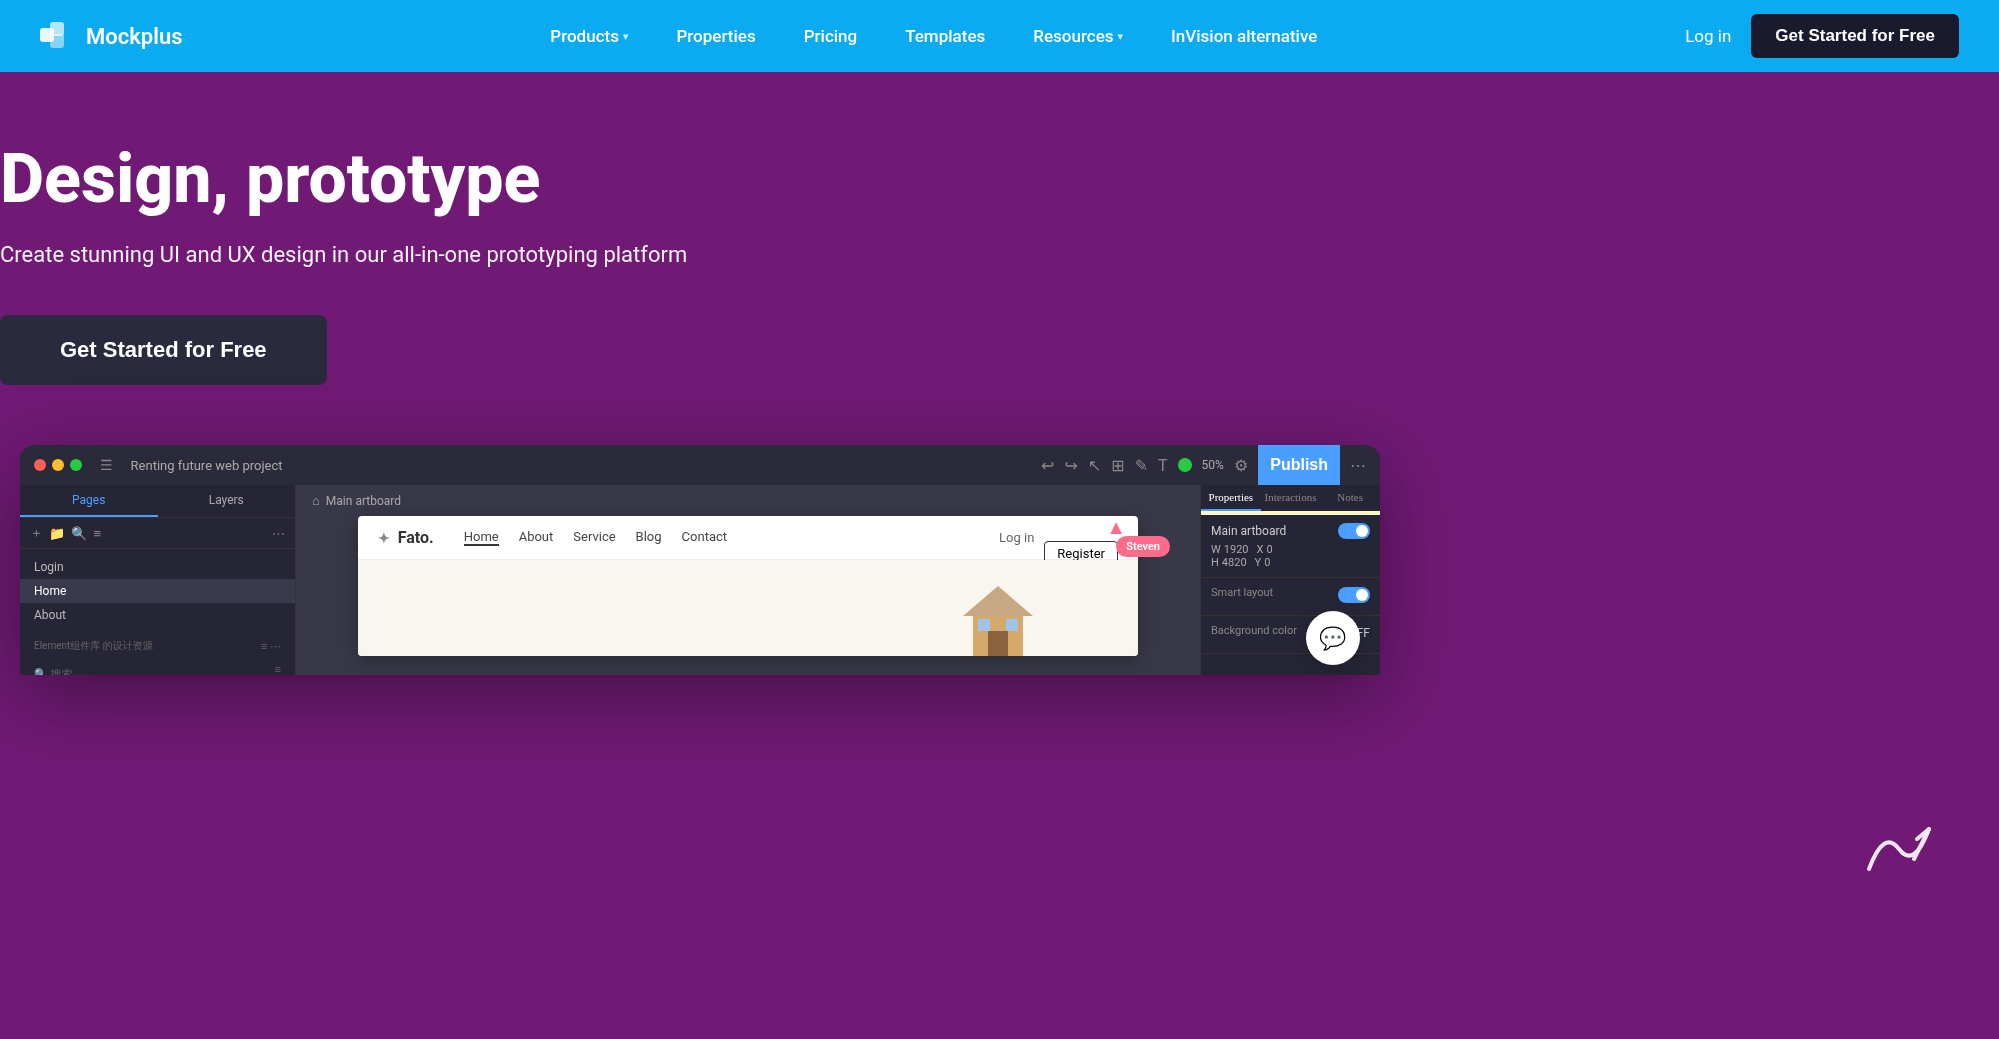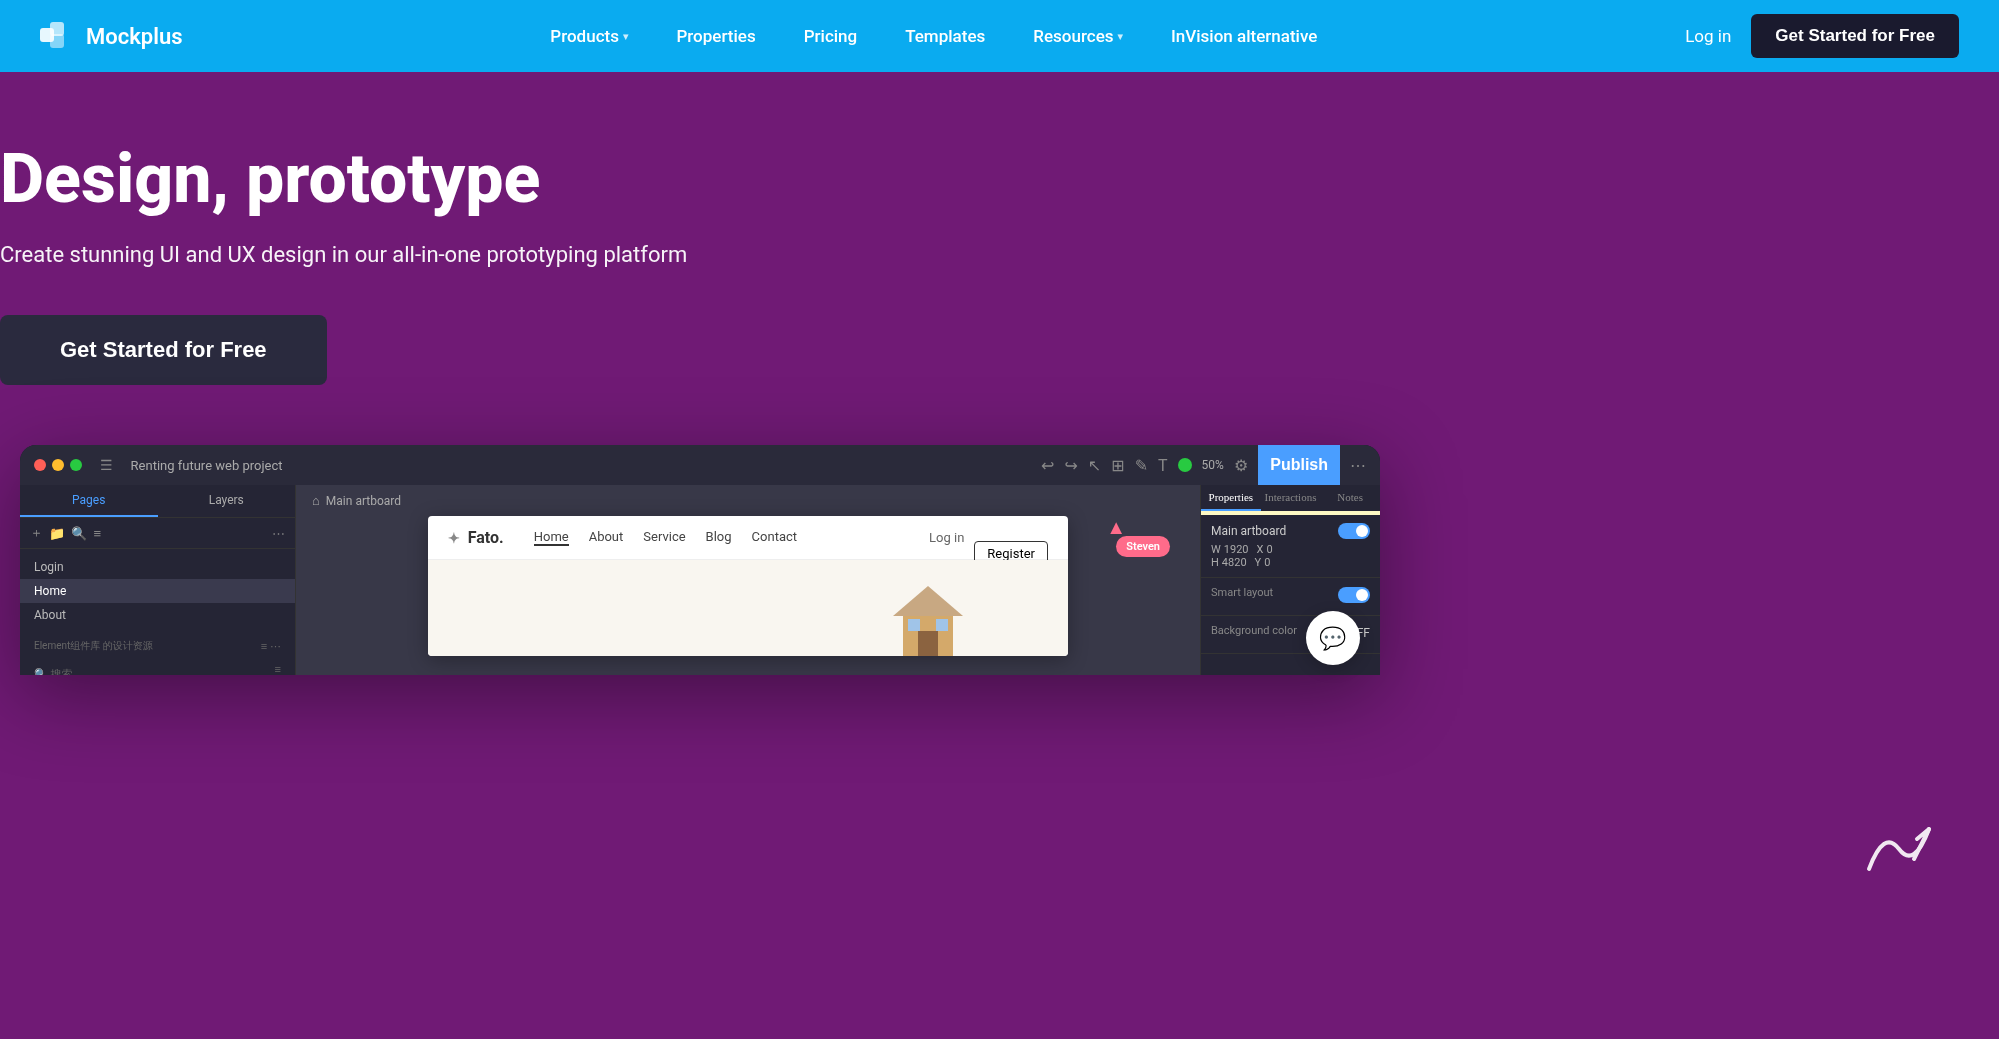--- a/index.html
+++ b/index.html
@@ -127,21 +127,21 @@
       display: flex; flex-direction: column; align-items: center;
       position: relative; overflow: hidden;
     }
     .canvas-artboard-label {
       display: flex; align-items: center; gap: 6px;
       padding: 8px 16px; color: #aaa; font-size: 12px; align-self: flex-start;
     }
     .canvas-home-icon { font-size: 13px; }
     .canvas-content {
       background: #fff; border-radius: 4px;
-      width: 640px; height: 140px;
+      width: 780px; height: 140px;
       box-shadow: 0 4px 20px rgba(0,0,0,0.3);
       overflow: hidden; flex-shrink: 0;
     }
     
     .fake-site-nav {
       display: flex; align-items: center; padding: 0 20px; height: 44px;
       border-bottom: 1px solid #eee;
     }
     .fake-logo { font-size: 16px; font-weight: 700; color: #333; margin-right: 30px; }
     .fake-logo-icon { color: #888; font-size: 14px; margin-right: 4px; }

